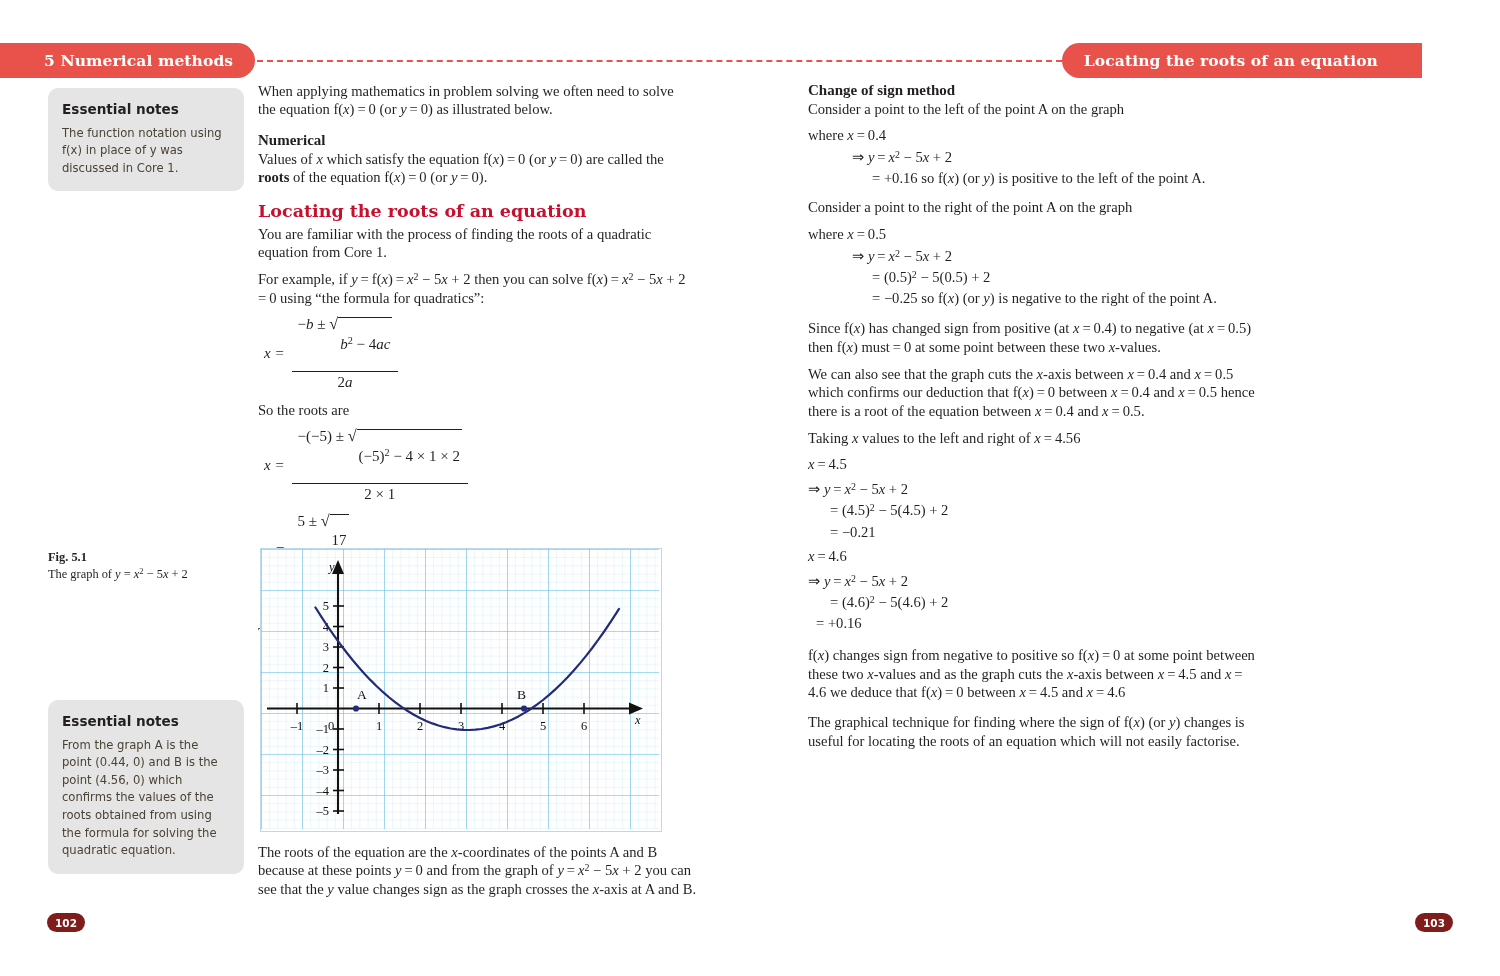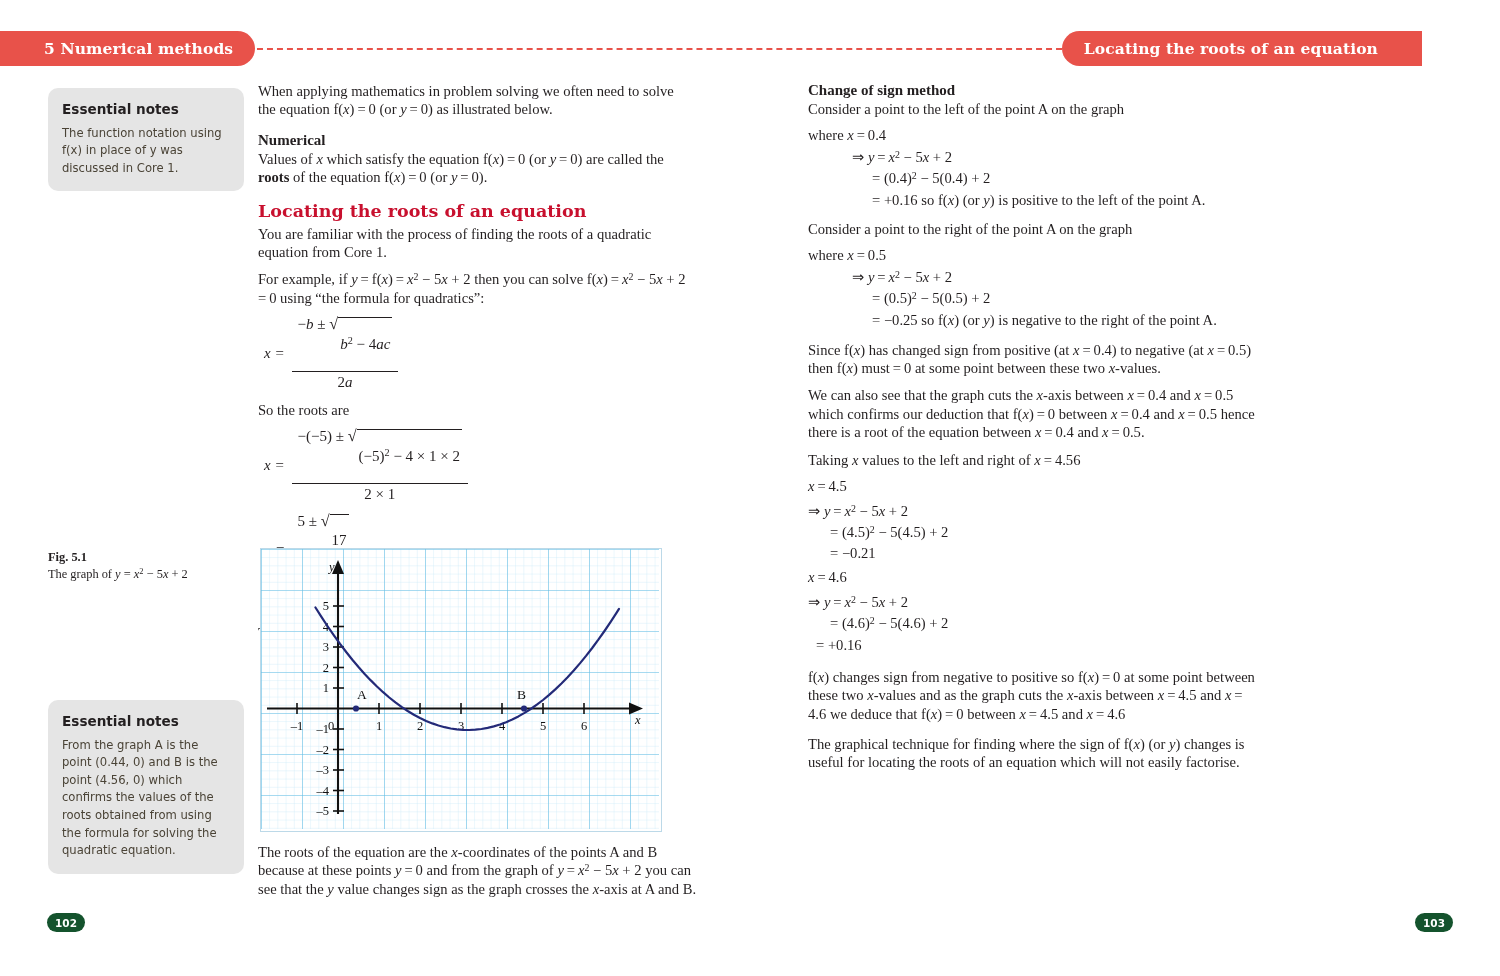--- a/index.html
+++ b/index.html
@@ -2,21 +2,21 @@
 <html><head>
 <meta charset="utf-8">
 <style>
   html,body{margin:0;padding:0;}
   body{
     width:1500px;height:976px;background:#ffffff;
     font-family:"Liberation Serif", serif;
     color:#231f20;overflow:hidden;position:relative;
   }
   
-  .header{position:absolute;left:0;top:0;width:1422px;height:72px;}
+  .header{position:absolute;left:0;top:12px;width:1422px;height:72px;}
   .tab{
     position:absolute;top:31px;height:35px;
     background:#e8524a;color:#ffffff;
     font-family:"DejaVu Serif", serif;
     font-weight:bold;font-size:15.5px;
     display:flex;align-items:center;
     letter-spacing:.1px;
   }
   .tab-left{
     left:0;padding:0 22px 0 44px;
@@ -83,21 +83,21 @@
   .ind1{margin:4px 0 4px 44px;font-size:14.6px;}
   .ind2{margin:4px 0 4px 64px;font-size:14.6px;}
   .ind0{margin:7px 0 4px 0;font-size:14.6px;}
 
   
   .figure{position:absolute;left:260px;top:548px;width:400px;height:282px;
     border:1px solid #bcd9e8;background:#ffffff;}
   
   .pagenum{
     position:absolute;width:38px;height:19px;border-radius:10px;
-    background:#14532d;color:#fff;font-family:"DejaVu Sans", sans-serif;
+    background:#7f1d1d;color:#fff;font-family:"DejaVu Sans", sans-serif;
     font-weight:bold;font-size:10.5px;display:flex;align-items:center;justify-content:center;
   }
   .pg-left{left:47px;top:913px;}
   .pg-right{left:1415px;top:913px;}
 </style>
 </head>
 <body>
 
 <div class="header">
   <div class="dashline"></div>
@@ -303,21 +303,20 @@
   because at these points <i>y</i> = 0 and from the graph of <i>y</i> = <i>x</i><sup>2</sup> − 5<i>x</i> + 2 you can
   see that the <i>y</i> value changes sign as the graph crosses the <i>x</i>-axis at A and B.
 </p>
 
 <div class="col-right">
   <h4 class="sub sub0">Change of sign method</h4>
   <p class="t">Consider a point to the left of the point A on the graph</p>
 
   <p class="ind0">where <i>x</i> = 0.4</p>
   <div class="ind1">⇒ <i>y</i> = <i>x</i><sup>2</sup> − 5<i>x</i> + 2</div>
-  <div class="ind2">= (0.4)<sup>2</sup> − 5(0.4) + 2</div>
   <div class="ind2">= +0.16 so f(<i>x</i>) (or <i>y</i>) is positive to the left of the point A.</div>
 
   <p class="t" style="margin-top:11px;">Consider a point to the right of the point A on the graph</p>
 
   <p class="ind0">where <i>x</i> = 0.5</p>
   <div class="ind1">⇒ <i>y</i> = <i>x</i><sup>2</sup> − 5<i>x</i> + 2</div>
   <div class="ind2">= (0.5)<sup>2</sup> − 5(0.5) + 2</div>
   <div class="ind2">= −0.25 so f(<i>x</i>) (or <i>y</i>) is negative to the right of the point A.</div>
 
   <p class="t" style="margin-top:12px;">

